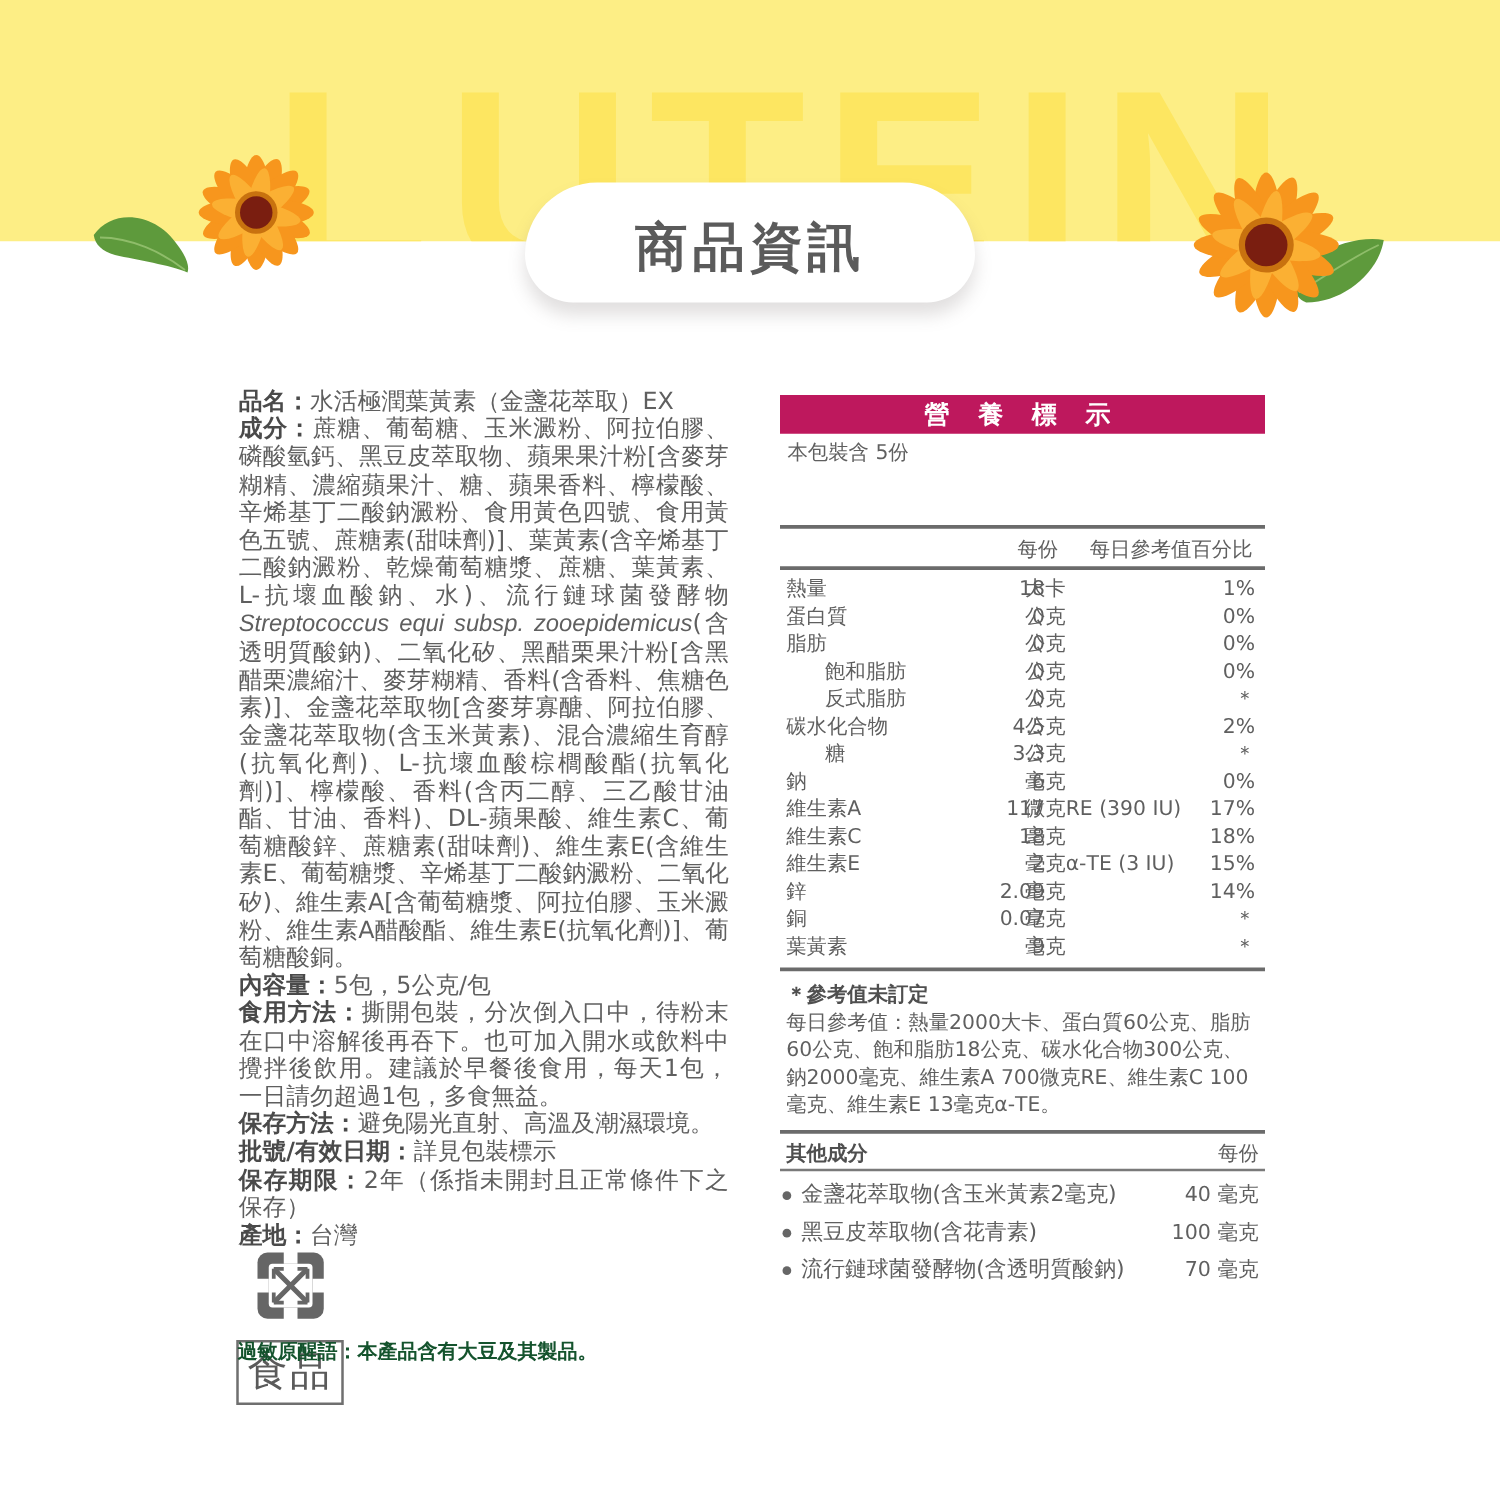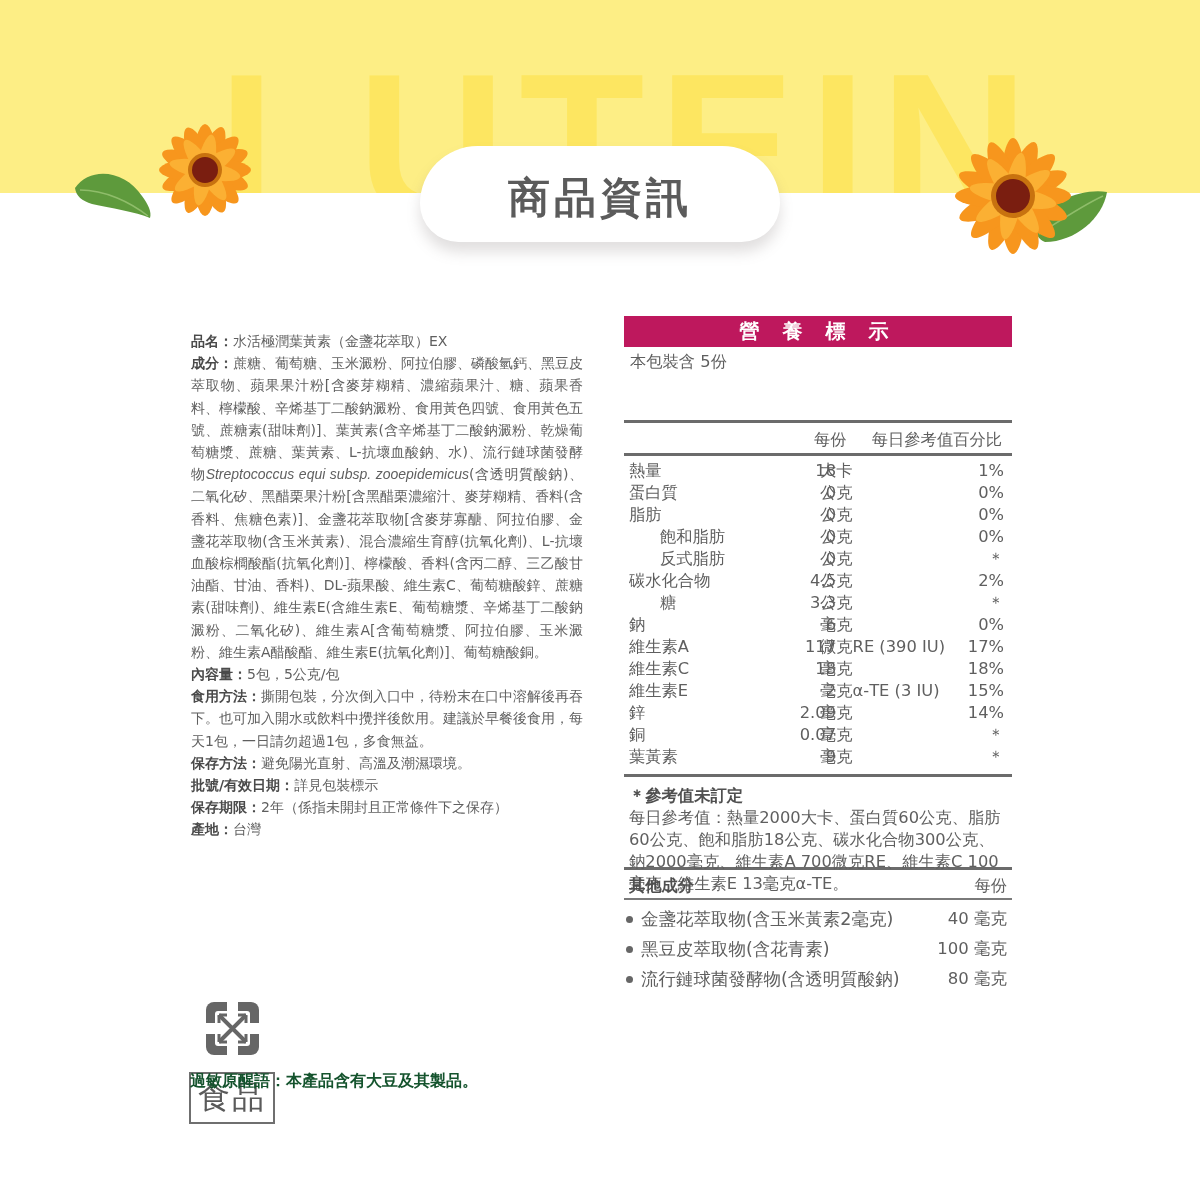--- a/index.html
+++ b/index.html
@@ -8,42 +8,42 @@
 
   .banner { position: absolute; left: 0; top: 0; width: 1200px; height: 193px; background: #fdee85; overflow: hidden; }
   .watermark { position: absolute; left: 218px; top: 42px; font-family: "Liberation Sans", sans-serif; font-weight: 700; font-size: 205px; letter-spacing: 14px; color: #fde661; line-height: 1; transform: scaleX(1.0); }
 
   .pill-wrap { position: absolute; left: 420px; top: 146px; width: 360px; height: 96px; }
   .pill { position: absolute; inset: 0; background: #fff; border-radius: 60px 60px 40px 40px / 60px 60px 40px 40px; box-shadow: 0 10px 14px rgba(120,110,110,0.22); display: flex; align-items: center; justify-content: center; }
   .pill-title { font-family: "DejaVu Sans", sans-serif; font-weight: 700; font-size: 42px; color: #5b5b5b; letter-spacing: 4px; margin-top: 8px; }
 
   .flower { position: absolute; }
 
-  .left-col { position: absolute; left: 191px; top: 330px; width: 392px; font-size: 14px; line-height: 22.2px; color: #5f5f5f; }
+  .left-col { position: absolute; left: 191px; top: 310px; width: 392px; font-size: 19px; line-height: 22.2px; color: #5f5f5f; }
   .left-col p { margin: 0; text-align: justify; }
   .left-col b { color: #4a4a4a; font-weight: 700; }
   .latin { font-style: italic; font-family: "Liberation Sans", sans-serif; }
 
   .icons-row { position: absolute; left: 189px; top: 1001px; display: flex; gap: 16px; align-items: center; flex-direction: column; }
   .food-box { width: 86px; height: 52px; border: 2px solid #6f6f6f; display: flex; align-items: center; justify-content: center; font-size: 32px; color: #5a5a5a; letter-spacing: 2px; }
   .allergy { position: absolute; left: 190px; top: 1071px; font-size: 16px; font-weight: 700; color: #14532d; }
 
   .nut { position: absolute; left: 624px; top: 316px; width: 388px; font-size: 16.3px; color: #5f5f5f; }
   .nut-head { background: #be185d; color: #fff; height: 31px; text-align: center; font-size: 20px; letter-spacing: 8px; line-height: 31px; font-weight: 700; }
   .serv { padding: 6px 6px 0 6px; line-height: 17px; height: 76px; border-bottom: 3px solid #6b6b6b; }
   .colhead { height: 33px; position: relative; border-bottom: 3px solid #6b6b6b; }
   .colhead span { position: absolute; top: 6px; }
   .rows { padding-top: 4px; border-bottom: 3px solid #6b6b6b; padding-bottom: 6px; }
   .row { position: relative; height: 22px; line-height: 22px; }
   .row .nm { position: absolute; left: 5px; }
   .row .nm.ind { left: 36px; }
   .row .val { position: absolute; right: 176px; text-align: right; }
   .row .unit { position: absolute; left: 196px; }
   .row .pct { position: absolute; right: 8px; }
-  .notes { padding: 8px 5px 6px 5px; line-height: 22px; border-bottom: 3px solid #6b6b6b; height: 93px; }
+  .notes { padding: 8px 5px 6px 5px; line-height: 22px; border-bottom: 3px solid #6b6b6b; height: 130px; }
   .notes .ttl { font-weight: 700; color: #4f4f4f; }
   .other-head { position: relative; height: 30px; border-bottom: 2px solid #7a7a7a; }
   .other-head .l { position: absolute; left: 5px; top: 5px; font-weight: 700; color: #4f4f4f; }
   .other-head .r { position: absolute; right: 5px; top: 5px; }
   .other-list { padding-top: 4px; }
   .oitem { position: relative; height: 30px; line-height: 30px; font-size: 17.5px; }
   .oitem .dot { position: absolute; left: 2px; top: 12px; width: 7px; height: 7px; border-radius: 50%; background: #666; }
   .oitem .nm { position: absolute; left: 17px; }
   .oitem .amt { position: absolute; right: 5px; font-size: 16.5px; }
 </style>
@@ -247,16 +247,16 @@
         <span class="amt">40 毫克</span>
       </div>
       <div class="oitem">
         <span class="dot"></span>
         <span class="nm">黑豆皮萃取物(含花青素)</span>
         <span class="amt">100 毫克</span>
       </div>
       <div class="oitem">
         <span class="dot"></span>
         <span class="nm">流行鏈球菌發酵物(含透明質酸鈉)</span>
-        <span class="amt">80 毫克</span>
+        <span class="amt">70 毫克</span>
       </div>
     </div>
 </div>
 
 </body></html>

